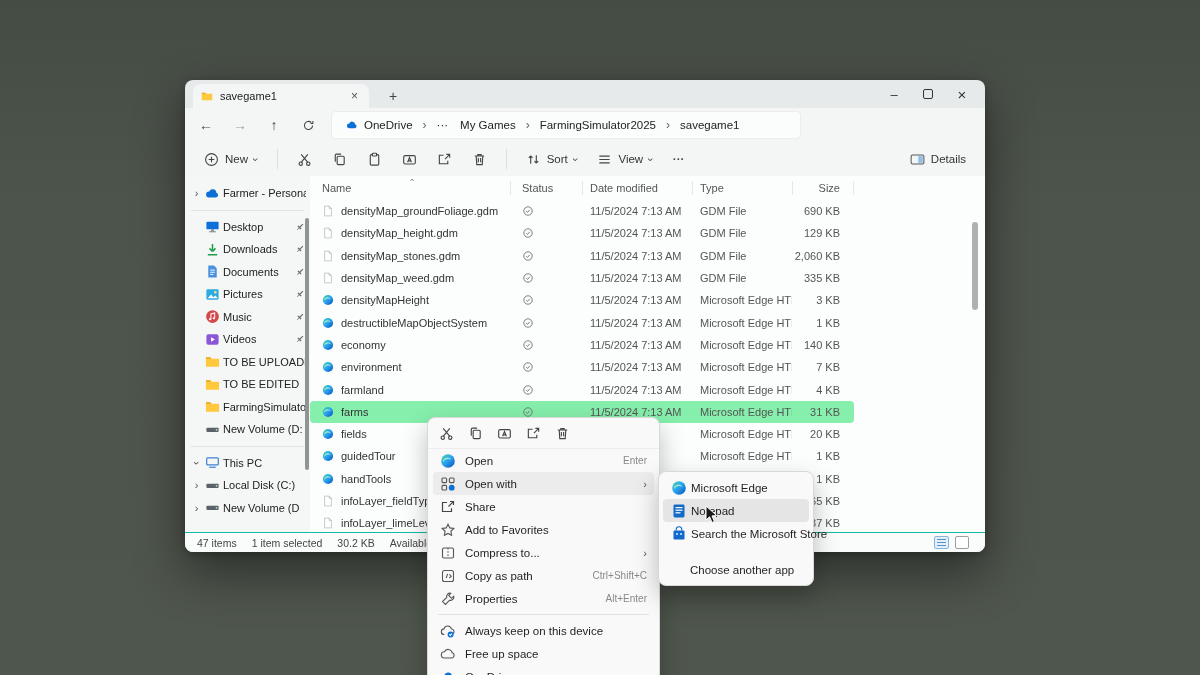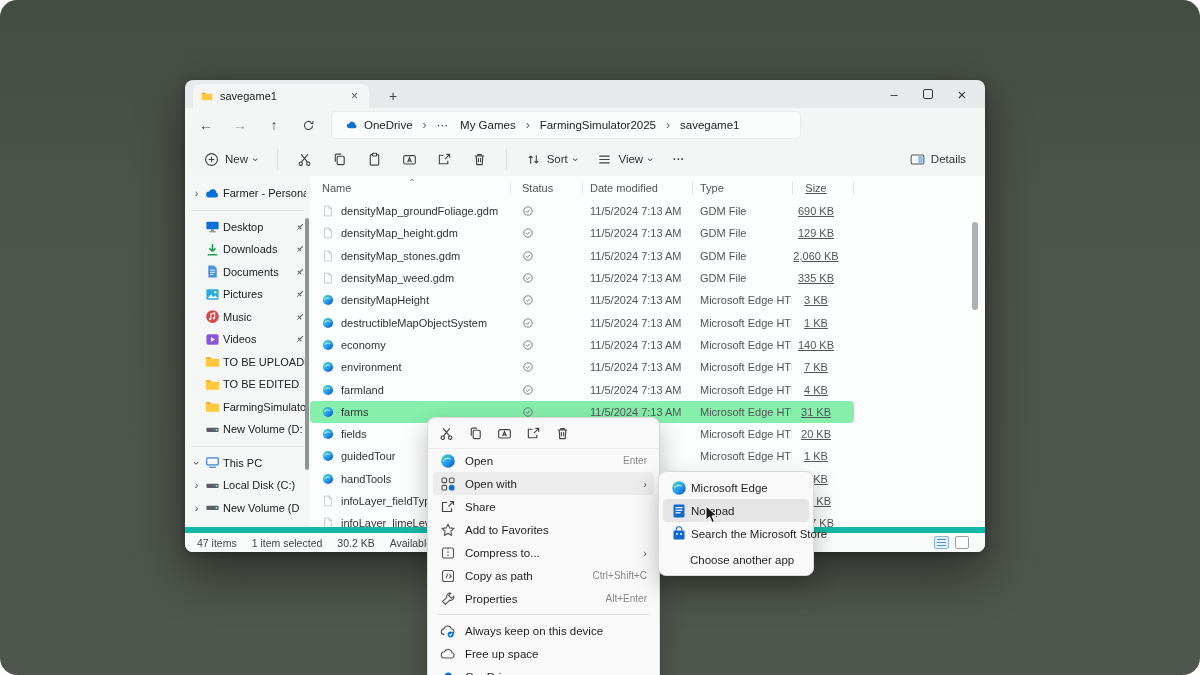--- a/index.html
+++ b/index.html
@@ -1,18 +1,18 @@
 <!DOCTYPE html>
 <html><head>
 <meta charset="utf-8">
 <style>
   html,body{margin:0;padding:0;}
   body{width:1200px;height:675px;overflow:hidden;font-family:"Liberation Sans","DejaVu Sans",sans-serif;
        -webkit-font-smoothing:antialiased;}
-  .desktop{position:absolute;inset:0;width:1200px;height:675px;background:linear-gradient(180deg,#454c44 0%,#4d544b 30%,#4f564d 100%);overflow:hidden;border-radius:17px;}
+  .desktop{position:absolute;inset:0;width:1200px;height:675px;background:linear-gradient(180deg,#454c44 0%,#4d544b 30%,#4f564d 100%);overflow:hidden;}
   
   .window{position:absolute;left:185px;top:80px;width:800px;height:472px;background:#e7eaea;
           border-radius:8px;box-shadow:0 20px 50px rgba(0,0,0,.45),0 2px 8px rgba(0,0,0,.25);font-size:11.5px;color:#1b1b1b;}
   
   .tabbar{position:absolute;left:0;top:0;right:0;height:28px;display:flex;align-items:flex-end;}
   .tab{position:relative;margin-left:8px;width:160px;height:24px;background:#f4f6f6;border-radius:8px 8px 0 0;
        display:flex;align-items:center;padding:0 8px;gap:7px;}
   .tab-title{flex:1;font-size:11px;color:#222;white-space:nowrap;overflow:hidden;}
   .tab-close{font-size:12px;color:#555;padding:0 3px;cursor:default;}
   .newtab{margin-left:14px;font-size:14px;color:#444;padding:0 6px 4px;}
@@ -51,25 +51,25 @@
   .fheader{position:absolute;left:0;top:0;height:24px;width:544px;display:flex;align-items:center;color:#555;font-size:11px;}
   .fh-sep{position:absolute;top:5px;width:1px;height:14px;background:#e6e8e8;}
   .sortcaret{position:absolute;left:100px;top:-1px;font-size:9px;color:#666;display:inline-block;transform:rotate(-90deg);}
   .frows{position:absolute;left:0;top:24px;right:0;bottom:0;}
   .frow{display:flex;align-items:center;height:22.3px;width:544px;border-radius:4px;font-size:11px;color:#333;}
   .frow.selected{background:#86efac;}
   .c-name{flex:0 0 188px;padding-left:12px;display:flex;align-items:center;gap:7px;overflow:hidden;white-space:nowrap;}
   .c-status{flex:0 0 72px;padding-left:12px;box-sizing:border-box;display:flex;align-items:center;}
   .c-date{flex:0 0 110px;padding-left:8px;box-sizing:border-box;color:#555;white-space:nowrap;}
   .c-type{flex:0 0 100px;padding-left:8px;box-sizing:border-box;color:#555;white-space:nowrap;overflow:hidden;}
-  .c-size{flex:0 0 62px;padding-right:14px;box-sizing:border-box;text-align:center;color:#555;white-space:nowrap;text-decoration:underline;}
+  .c-size{flex:0 0 62px;padding-right:14px;box-sizing:border-box;text-align:right;color:#555;white-space:nowrap;}
   .fh .c-name{padding-left:12px;}
   .fscroll{position:absolute;right:7px;top:46px;width:6px;height:88px;background:#aeb1b1;border-radius:3px;}
   
-  .statusbar{position:absolute;left:0;bottom:0;right:0;height:19px;background:#fafbfb;border-top:6px solid #14b8a6;
+  .statusbar{position:absolute;left:0;bottom:0;right:0;height:19px;background:#fafbfb;border-top:1px solid #14b8a6;
         border-radius:0 0 8px 8px;display:flex;align-items:center;padding:0 12px;gap:15px;font-size:10.5px;color:#444;}
   .sb-icons{margin-left:auto;display:flex;gap:6px;align-items:center;margin-right:4px;}
   .vt1{width:15px;height:13px;border:1px solid #85b6e0;background:#e3f0fb;border-radius:2px;display:flex;flex-direction:column;justify-content:center;gap:2px;padding:0 2px;box-sizing:border-box;}
   .vt1 i{display:block;height:1px;background:#5a91c4;}
   .vt2{width:12px;height:11px;border:1px solid #9aa0a0;border-radius:2px;background:#fff;}
   
   .ic{display:inline-flex;width:15px;height:15px;flex:none;align-items:center;justify-content:center;}
   .ic svg{width:100%;height:100%;display:block;}
   .ic.sm{width:12px;height:12px;}
   .ic.lg{width:16px;height:16px;}
@@ -82,21 +82,21 @@
   .ctx-item.hl{background:#ececec;}
   .ctx-label{flex:1;white-space:nowrap;overflow:hidden;}
   .ctx-short{font-size:10px;color:#888;}
   .ctx-sub{font-size:11px;color:#555;}
   .ctx-div{height:1px;background:#e2e2e2;margin:4px 10px;}
   
   .submenu{position:absolute;left:658px;top:471px;width:154px;background:#f9f9f9;border:1px solid #d8d8d8;
        border-radius:8px;box-shadow:0 10px 24px rgba(0,0,0,.25);padding:4px 0;z-index:31;}
   .sub-item{height:23px;margin:0 4px;padding:0 8px;display:flex;align-items:center;gap:4px;border-radius:4px;font-size:11.5px;color:#1f1f1f;white-space:nowrap;}
   .sub-item.hl{background:#e5e5e5;}
-  .sub-item.gap{margin-top:3px;}
+  .sub-item.gap{margin-top:13px;}
   .sub-spacer{width:15px;flex:none;}
   .cursor{position:absolute;left:705px;top:505px;z-index:40;}
 </style>
 </head>
 <body>
 
 <div class="desktop">
 
   <div class="window">
 

